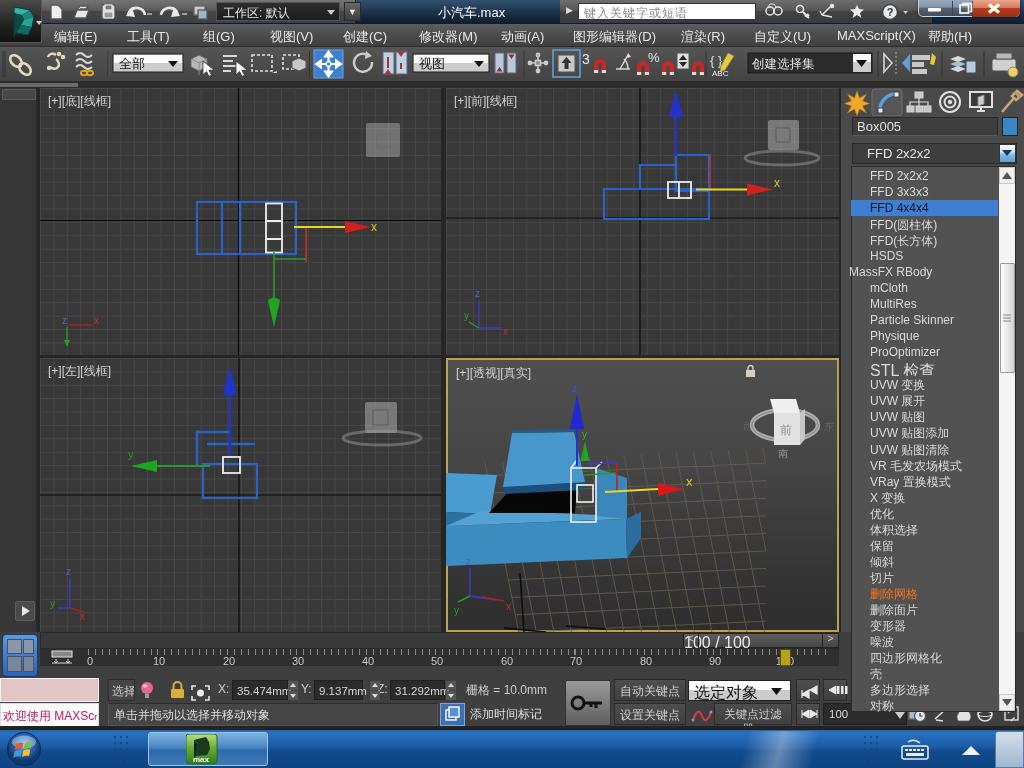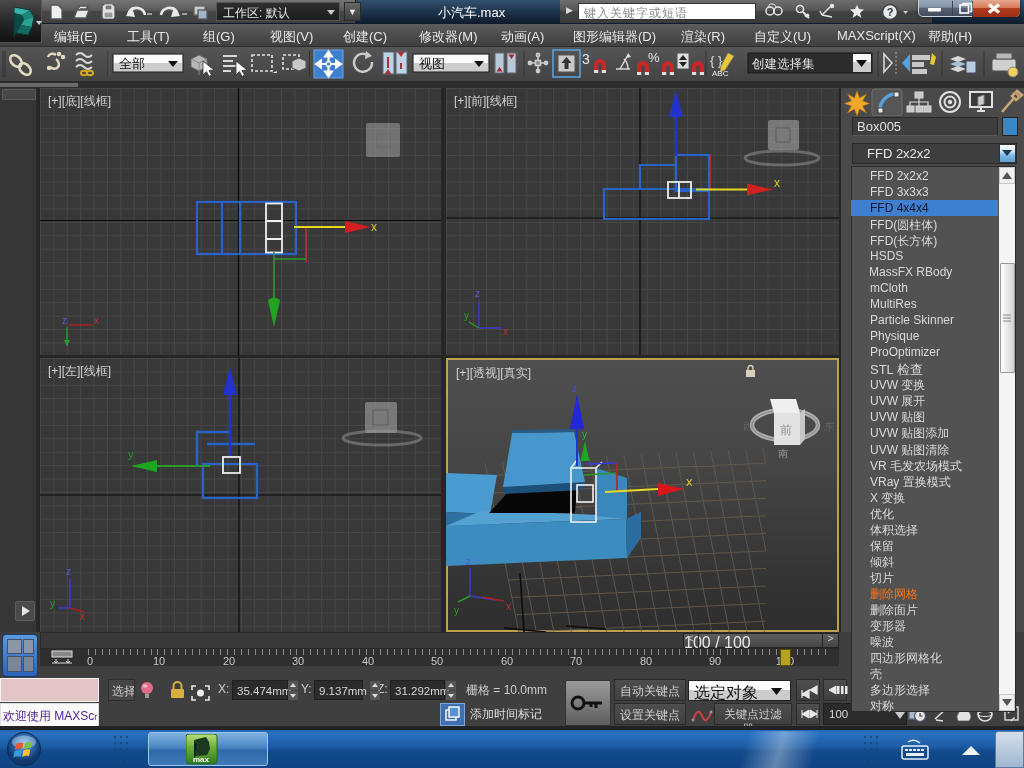--- a/index.html
+++ b/index.html
@@ -472,21 +472,21 @@
 <div class="abs" style="left:23px;top:639px;width:11px;height:15px;background:#8a97a8;border:1px solid #44506a"></div>
 <div class="abs" style="left:7px;top:656px;width:15px;height:16px;background:#7a8798;border:1px solid #44506a"></div>
 <div class="abs" style="left:23px;top:656px;width:11px;height:16px;background:#7a8798;border:1px solid #44506a"></div>
 <svg class="abs" style="left:48px;top:650px" width="30" height="16">
       <g stroke="#ddd" fill="none">
         <rect x="4" y="1" width="20" height="6" fill="#888"></rect>
         <path d="M4 13 h20 M8 9 l0 4 m-2 -2 l2 2 l2 -2 M20 9 l0 4 m-2 -2 l2 2 l2 -2" stroke-width="1"></path>
       </g>
     </svg>
 <div class="abs" style="left:0px;top:678px;width:99px;height:24px;background:#e3c5c5;border:1px solid #f5f5f5"></div>
-<div class="abs" style="left:0px;top:703px;width:99px;height:24px;background:#fafafa;border:1px solid #ddd;color:#4c1d95;font-size:12px;padding:4px 0 0 2px;white-space:nowrap;overflow:hidden">欢迎使用 MAXSc<span style="font-size:9px">r</span></div>
+<div class="abs" style="left:0px;top:703px;width:99px;height:24px;background:#fafafa;border:1px solid #ddd;color:#be185d;font-size:12px;padding:4px 0 0 2px;white-space:nowrap;overflow:hidden">欢迎使用 MAXSc<span style="font-size:9px">r</span></div>
 <div class="abs" style="left:108px;top:679px;width:27px;height:22px;background:#464646;border:1px solid #2e2e2e;color:#ccc;font-size:12px;padding:3px 0 0 3px;overflow:hidden;white-space:nowrap">选择</div>
 <svg class="abs" style="left:139px;top:680px" width="80" height="22">
  <circle cx="8" cy="8" r="6" fill="#e06a8a"></circle>
       <ellipse cx="6" cy="6" rx="2.5" ry="1.8" fill="#f8b8c8"></ellipse>
       <rect x="6" y="14" width="4" height="4" fill="#999"></rect>
  <rect x="32" y="9" width="13" height="9" rx="1" fill="#d8b040"></rect>
       <path d="M34.5 9 V6 a4 4 0 0 1 8 0 V9" fill="none" stroke="#d8b040" stroke-width="2"></path>
  <g stroke="#e8e8e8" stroke-width="1.6" fill="none">
         <path d="M57 6 h-4 v4 M66 6 h4 v4 M57 20 h-4 v-4 M66 20 h4 v-4"></path>
         <circle cx="61.5" cy="13" r="3.5" fill="#eee" stroke="none"></circle>
@@ -505,20 +505,21 @@
         <rect x="83" y="1" width="10" height="9"></rect>
         <rect x="83" y="11" width="10" height="9"></rect>
         <rect x="159" y="1" width="10" height="9"></rect>
         <rect x="159" y="11" width="10" height="9"></rect>
       </g>
  <g fill="#ddd">
         <path d="M3 7 l3 -4 l3 4 z M3 14 l3 4 l3 -4 z M85 7 l3 -4 l3 4 z M85 14 l3 4 l3 -4 z M161 7 l3 -4 l3 4 z M161 14 l3 4 l3 -4 z"></path>
       </g>
 </svg>
 <div class="abs" style="left:466px;top:682px;color:#ccc;font-size:12px">栅格 = 10.0mm</div>
+<div class="abs" style="left:108px;top:703px;width:330px;height:23px;background:#464646;border:1px solid #555;border-top-color:#2e2e2e;color:#ddd;font-size:12px;padding:3px 0 0 5px;white-space:nowrap;overflow:hidden">单击并拖动以选择并移动对象</div>
 <div class="abs" style="left:440px;top:703px;width:25px;height:23px;background:#3f6fae;border:1px solid #7aa8d8"></div>
 <svg class="abs" style="left:444px;top:706px" width="18" height="17">
       <rect x="2" y="4" width="10" height="10" fill="none" stroke="#fff" stroke-width="1.4"></rect>
       <rect x="5" y="1" width="10" height="10" fill="#5a8fd0" stroke="#fff" stroke-width="1.4"></rect>
     </svg>
 <div class="abs" style="left:470px;top:703px;width:90px;height:23px;color:#ddd;font-size:12px;padding:3px 0 0 0;white-space:nowrap;overflow:hidden">添加时间标记</div>
 <div class="abs" style="left:565px;top:680px;width:46px;height:46px;background:linear-gradient(180deg,#9a9a9a,#5e5e5e);border:1px solid #333;border-radius:2px"></div>
 <svg class="abs" style="left:568px;top:692px" width="40" height="22">
       <circle cx="10" cy="11" r="6" fill="none" stroke="#111" stroke-width="3"></circle>
       <path d="M16 11 h18 m-6 0 v5 m-5 -5 v4" stroke="#111" stroke-width="3"></path>
@@ -701,27 +702,27 @@
       <path d="M0 1 L10 1 L5 7 Z" fill="#1a3a5a"></path>
     </svg>
 
 <div class="abs" id="ddlist" style="left:851px;top:166px;width:165px;height:546px;background:#525252;border:1px solid #2a2a2a"></div>
     <div class="abs" style="left:851px;top:167.6px;width:147px;height:16px;color:#d9d9d9;font-size:12px;padding:1px 0 0 19px;white-space:nowrap;overflow:hidden">FFD 2x2x2</div>
 <div class="abs" style="left:851px;top:183.7px;width:147px;height:16px;color:#d9d9d9;font-size:12px;padding:1px 0 0 19px;white-space:nowrap;overflow:hidden">FFD 3x3x3</div>
 <div class="abs" style="left:851px;top:199.7px;width:147px;height:16px;background:#3f7fd2;color:#0f172a;font-size:12px;padding:1px 0 0 19px;white-space:nowrap;overflow:hidden">FFD 4x4x4</div>
 <div class="abs" style="left:851px;top:215.8px;width:147px;height:16px;color:#d9d9d9;font-size:12px;padding:1px 0 0 19px;white-space:nowrap;overflow:hidden">FFD(圆柱体)</div>
 <div class="abs" style="left:851px;top:231.8px;width:147px;height:16px;color:#d9d9d9;font-size:12px;padding:1px 0 0 19px;white-space:nowrap;overflow:hidden">FFD(长方体)</div>
 <div class="abs" style="left:851px;top:247.8px;width:147px;height:16px;color:#d9d9d9;font-size:12px;padding:1px 0 0 19px;white-space:nowrap;overflow:hidden">HSDS</div>
-<div class="abs" style="left:850px;top:263.9px;width:147px;height:16px;color:#d9d9d9;font-size:12px;padding:1px 0 0 19px;white-space:nowrap;overflow:hidden">MassFX RBody</div>
+<div class="abs" style="left:830px;top:263.9px;width:147px;height:16px;color:#d9d9d9;font-size:12px;padding:1px 0 0 19px;white-space:nowrap;overflow:hidden">MassFX RBody</div>
 <div class="abs" style="left:851px;top:279.9px;width:147px;height:16px;color:#d9d9d9;font-size:12px;padding:1px 0 0 19px;white-space:nowrap;overflow:hidden">mCloth</div>
 <div class="abs" style="left:851px;top:296.0px;width:147px;height:16px;color:#d9d9d9;font-size:12px;padding:1px 0 0 19px;white-space:nowrap;overflow:hidden">MultiRes</div>
 <div class="abs" style="left:851px;top:312.1px;width:147px;height:16px;color:#d9d9d9;font-size:12px;padding:1px 0 0 19px;white-space:nowrap;overflow:hidden">Particle Skinner</div>
 <div class="abs" style="left:851px;top:328.1px;width:147px;height:16px;color:#d9d9d9;font-size:12px;padding:1px 0 0 19px;white-space:nowrap;overflow:hidden">Physique</div>
 <div class="abs" style="left:851px;top:344.1px;width:147px;height:16px;color:#d9d9d9;font-size:12px;padding:1px 0 0 19px;white-space:nowrap;overflow:hidden">ProOptimizer</div>
-<div class="abs" style="left:851px;top:360.2px;width:133px;height:16px;color:#d9d9d9;font-size:13px;padding:1px 0 0 19px;white-space:nowrap;overflow:hidden">STL 检查</div>
+<div class="abs" style="left:851px;top:360.2px;width:133px;height:16px;color:#d9d9d9;font-size:16px;padding:1px 0 0 19px;white-space:nowrap;overflow:hidden">STL 检查</div>
 <div class="abs" style="left:851px;top:376.2px;width:147px;height:16px;color:#d9d9d9;font-size:12px;padding:1px 0 0 19px;white-space:nowrap;overflow:hidden">UVW 变换</div>
 <div class="abs" style="left:851px;top:392.3px;width:147px;height:16px;color:#d9d9d9;font-size:12px;padding:1px 0 0 19px;white-space:nowrap;overflow:hidden">UVW 展开</div>
 <div class="abs" style="left:851px;top:408.4px;width:147px;height:16px;color:#d9d9d9;font-size:12px;padding:1px 0 0 19px;white-space:nowrap;overflow:hidden">UVW 贴图</div>
 <div class="abs" style="left:851px;top:424.4px;width:147px;height:16px;color:#d9d9d9;font-size:12px;padding:1px 0 0 19px;white-space:nowrap;overflow:hidden">UVW 贴图添加</div>
 <div class="abs" style="left:851px;top:440.5px;width:147px;height:16px;color:#d9d9d9;font-size:12px;padding:1px 0 0 19px;white-space:nowrap;overflow:hidden">UVW 贴图清除</div>
 <div class="abs" style="left:851px;top:456.5px;width:147px;height:16px;color:#d9d9d9;font-size:12px;padding:1px 0 0 19px;white-space:nowrap;overflow:hidden">VR 毛发农场模式</div>
 <div class="abs" style="left:851px;top:472.5px;width:147px;height:16px;color:#d9d9d9;font-size:12px;padding:1px 0 0 19px;white-space:nowrap;overflow:hidden">VRay 置换模式</div>
 <div class="abs" style="left:851px;top:488.6px;width:147px;height:16px;color:#d9d9d9;font-size:12px;padding:1px 0 0 19px;white-space:nowrap;overflow:hidden">X 变换</div>
 <div class="abs" style="left:851px;top:504.6px;width:147px;height:16px;color:#d9d9d9;font-size:12px;padding:1px 0 0 19px;white-space:nowrap;overflow:hidden">优化</div>
 <div class="abs" style="left:851px;top:520.7px;width:147px;height:16px;color:#d9d9d9;font-size:12px;padding:1px 0 0 19px;white-space:nowrap;overflow:hidden">体积选择</div>

